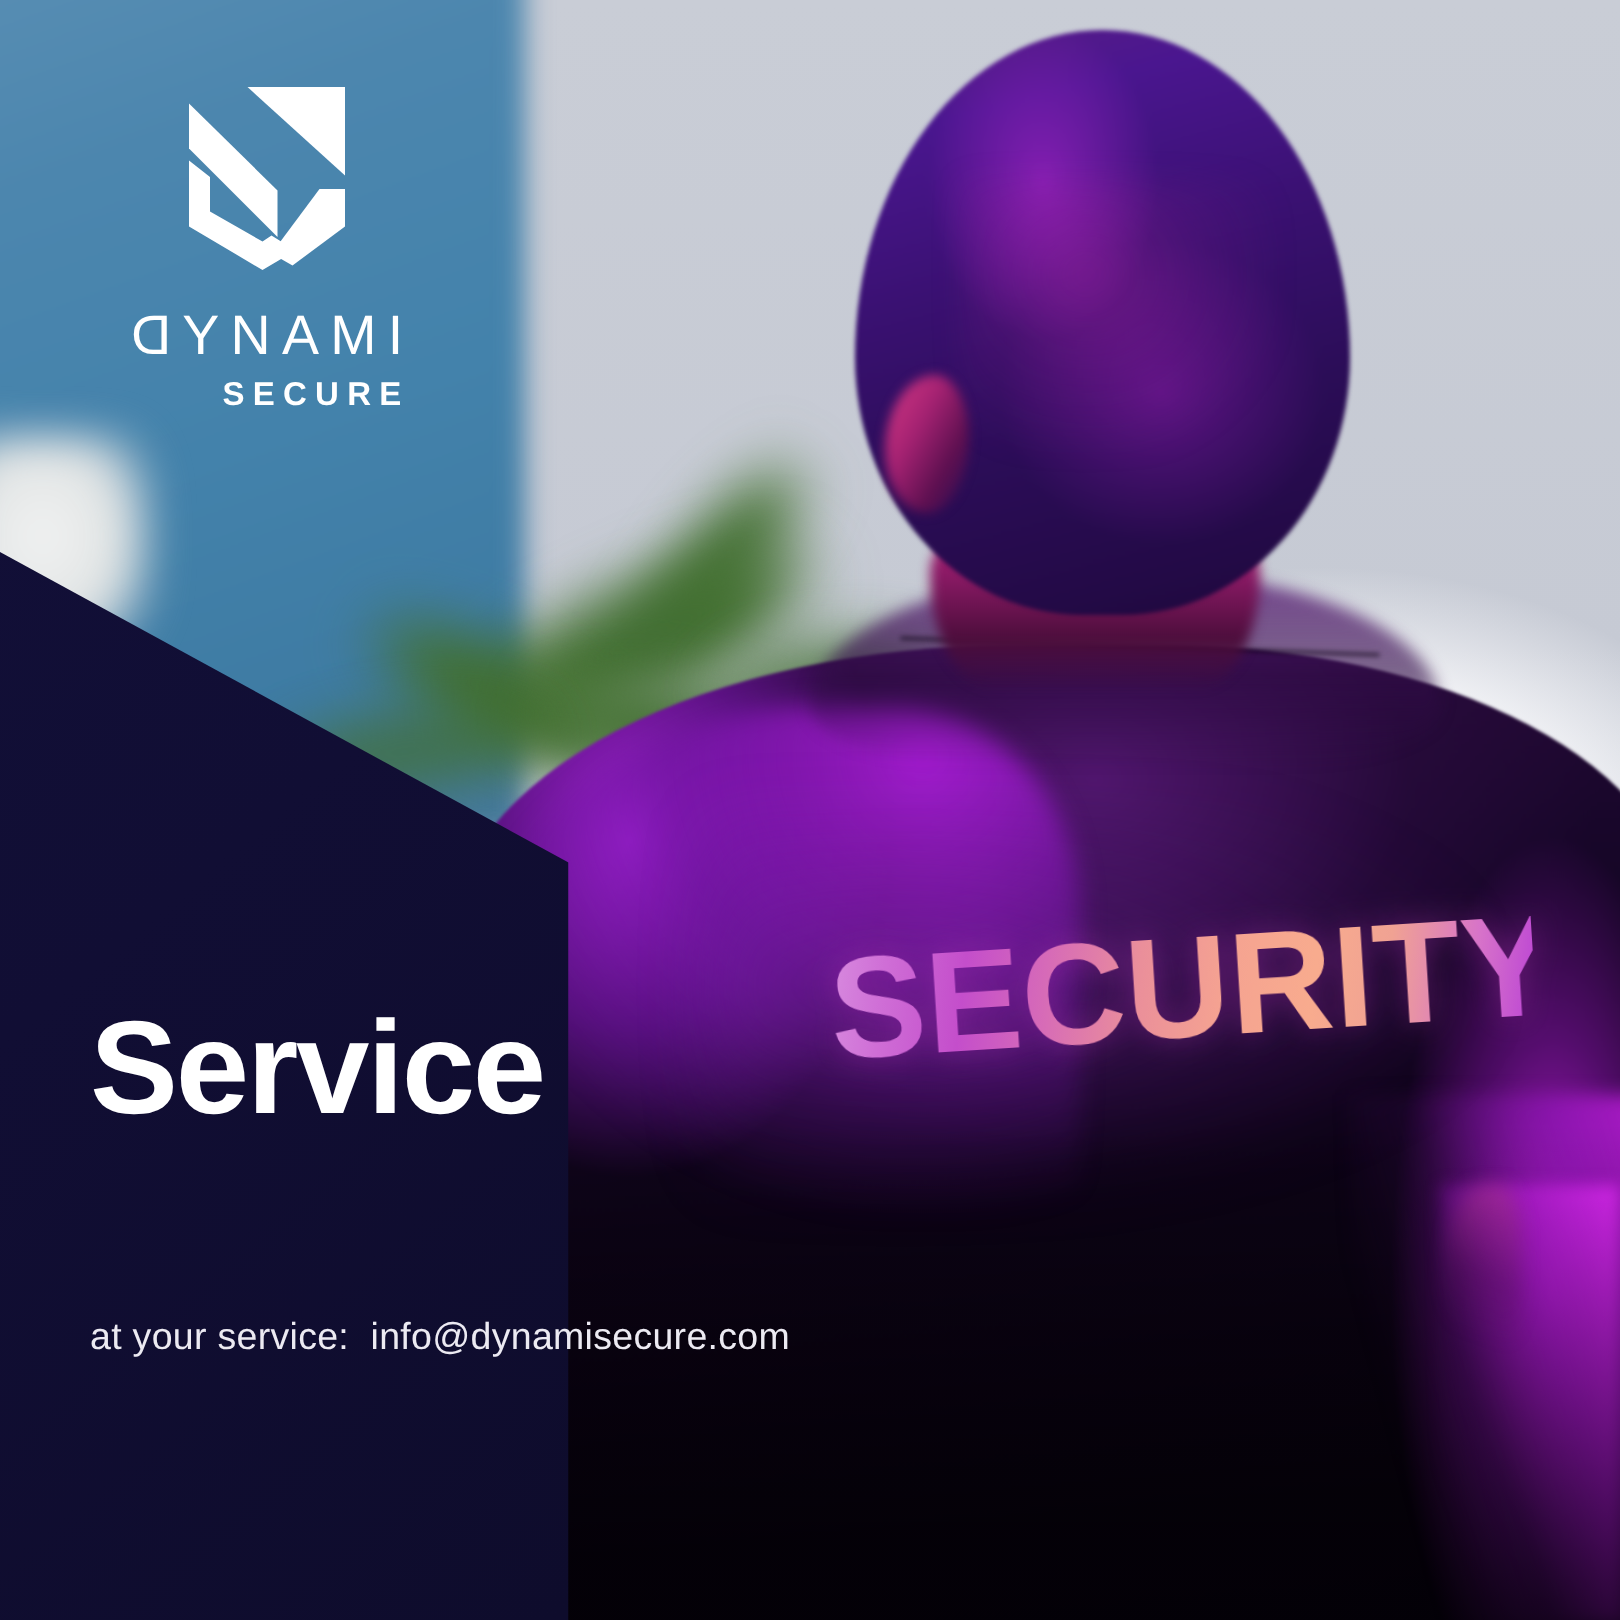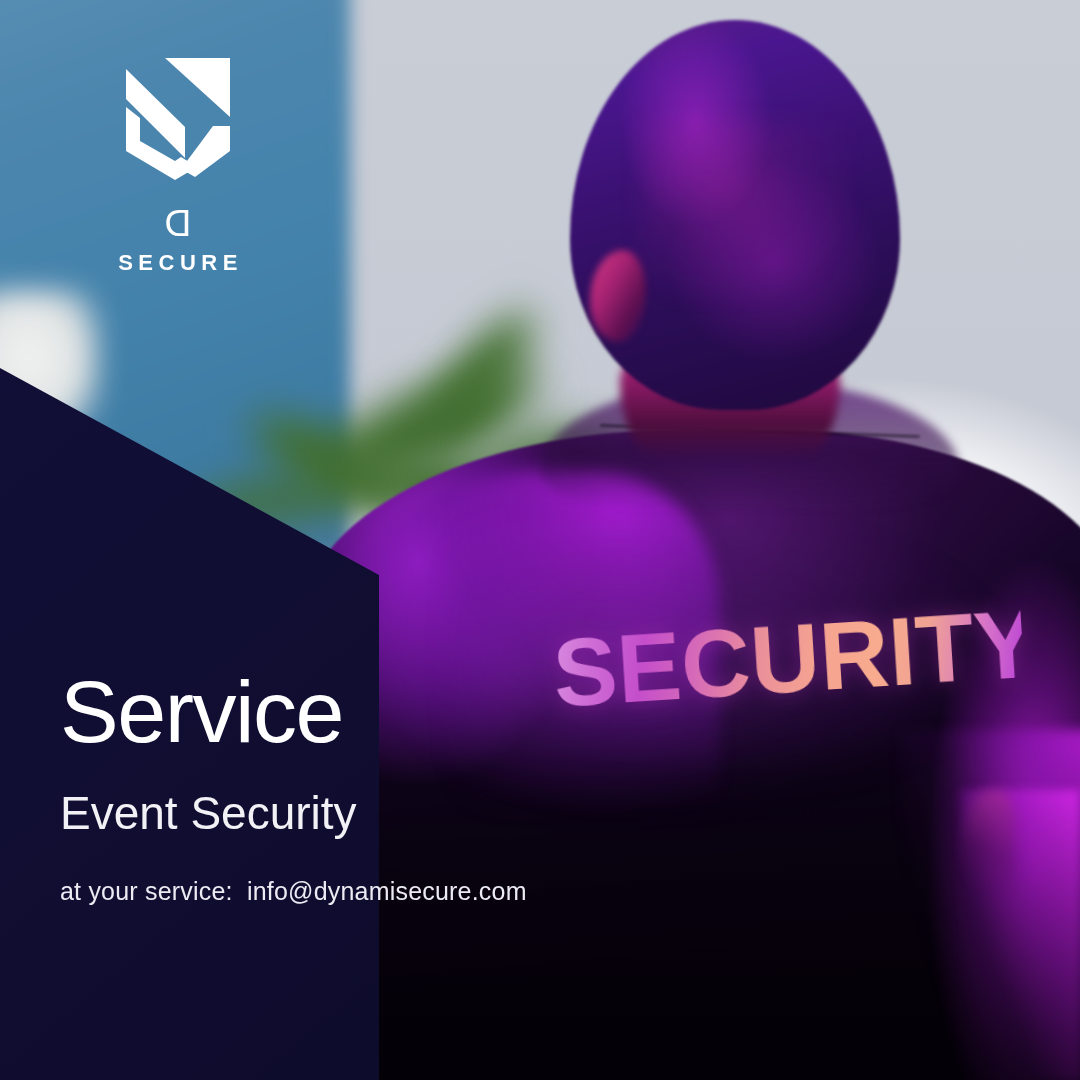--- a/index.html
+++ b/index.html
@@ -252,29 +252,30 @@
     margin-right: 7.5px;
   }
   .logo-sub {
     color: #ffffff;
     font-size: 22px;
     font-weight: 700;
     letter-spacing: 5.5px;
     margin-top: 10px;
     line-height: 1;
     padding-left: 5px;
+    text-align: right;
   }
 
   
   .copy { position: absolute; left: 60px; }
   .headline {
     top: 668px;
     color: #ffffff;
     font-size: 88px;
-    font-weight: 400;
+    font-weight: 700;
     letter-spacing: -1.5px;
     line-height: 1;
   }
   .subhead {
     top: 790px;
     color: #f2f2f6;
     font-size: 46px;
     font-weight: 400;
     letter-spacing: 0px;
     line-height: 1;
@@ -343,21 +344,21 @@
       <path d="M3 52 V96 L52 125 L74 112 L58 102 L52 106 L17 86 V63 Z" fill="#ffffff"></path>
 
       <path d="M107 72 V96 L62 124 L107 72 Z" fill="#ffffff" opacity="0"></path>
       <path d="M90 71 L107 71 V96 L72 122 L58 114 Z" fill="#ffffff"></path>
 
       <path d="M3 3 H42 L14 31 L3 22 Z" fill="#ffffff" opacity="0"></path>
     </svg>
 
     <div class="logo-wordmark">
       <span class="d-rev">D</span>
+        <span>YNAMI</span>
     </div>
     <div class="logo-sub">SECURE</div>
   </div>
 
   <div class="copy headline">Service</div>
-  <div class="copy subhead">Event Security</div>
   <div class="copy contact">at your service:  info@dynamisecure.com</div>
 
 </div>
 
 </body></html>

